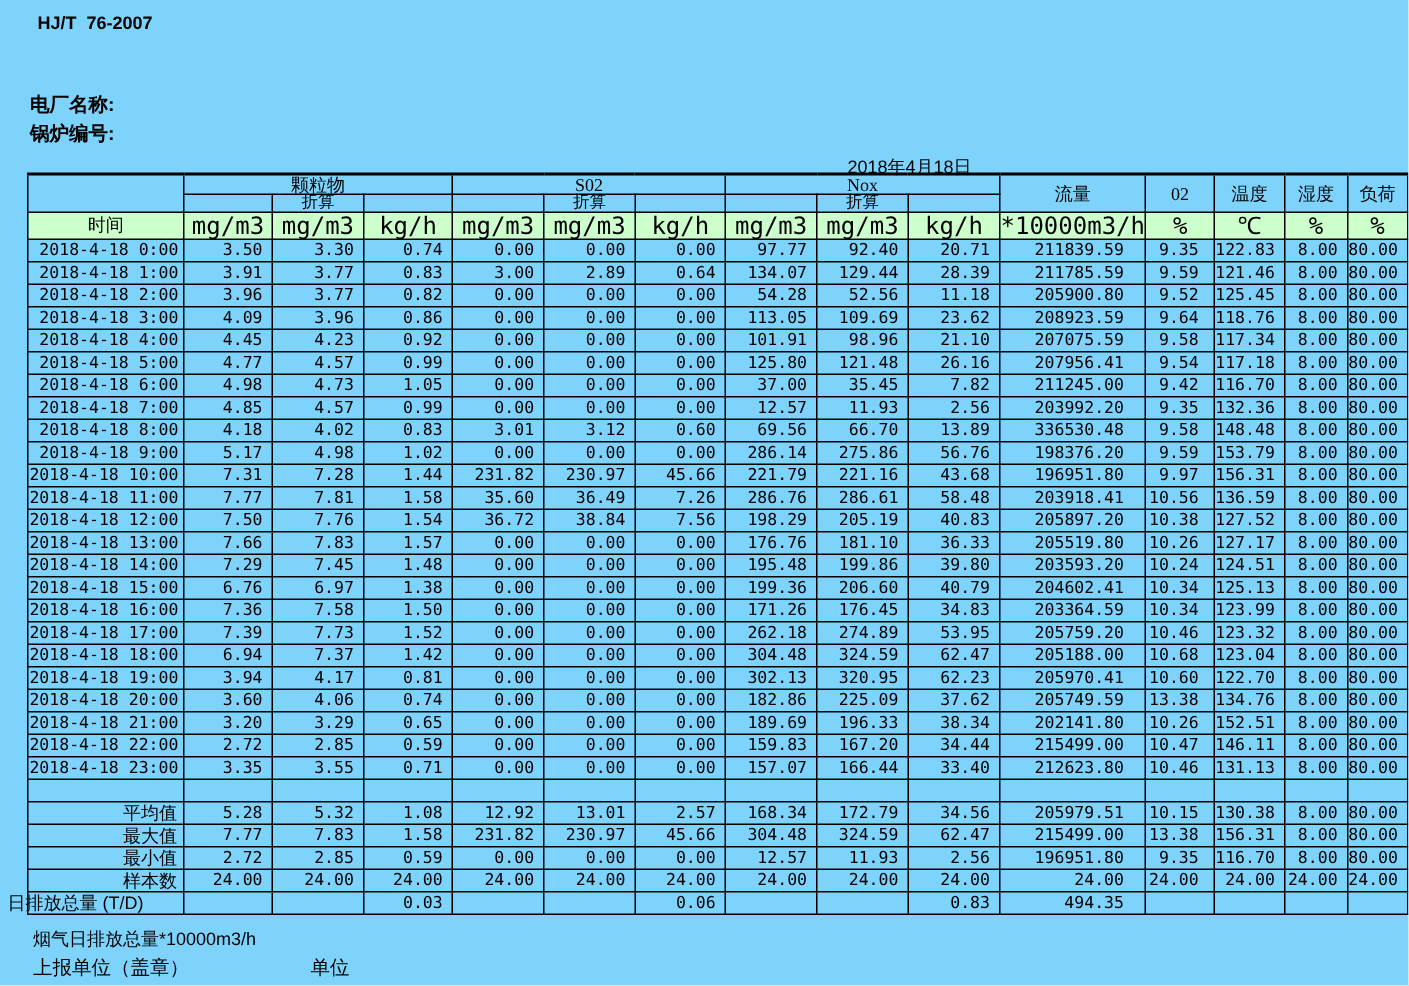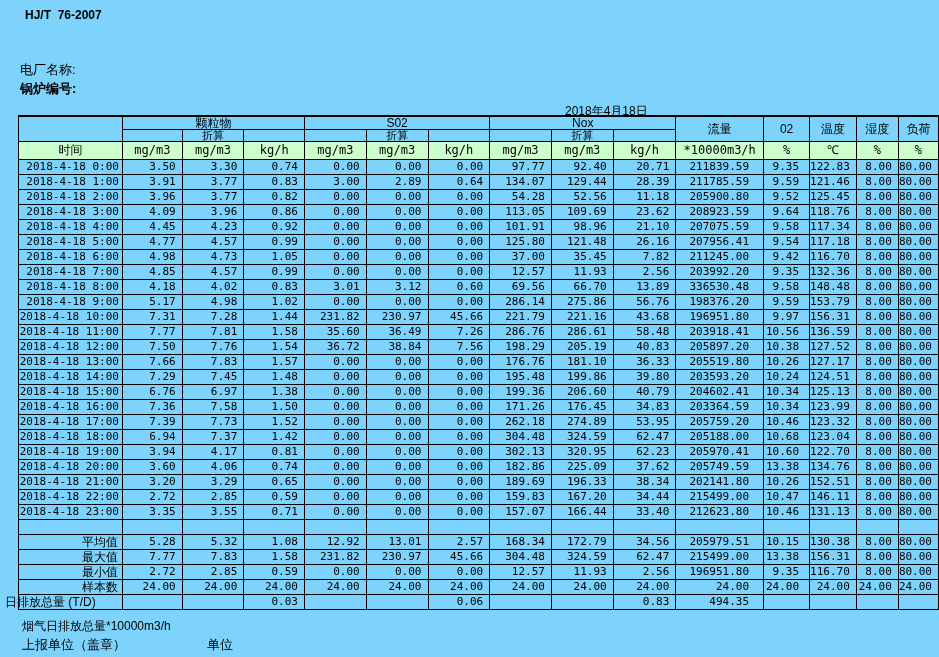--- a/index.html
+++ b/index.html
@@ -3,38 +3,38 @@
 <meta charset="utf-8">
 <style>
   html,body { margin:0; padding:0; background:#fff; }
   #page {
     position:relative; width:939px; height:657px; background:#7dd3fc;
     font-family:"Liberation Sans", sans-serif; color:#000; overflow:hidden;
   }
   .abs { position:absolute; white-space:pre; }
   #standard   { left:25px;  top:8px;  font-size:12px; font-weight:bold; }
   #title      { left:210px; top:24px; font-size:16px; font-weight:bold; letter-spacing:1px; }
-  #plant-lbl  { left:20px;  top:61px; font-size:13px; font-weight:normal; }
+  #plant-lbl  { left:20px;  top:61px; font-size:13px; font-weight:bold; }
   #boiler-lbl { left:20px;  top:80px; font-size:13px; font-weight:bold; }
   #rpt-date   { left:565px; top:81px; font-size:12px;margin-top:22px; }
   #tbl-wrap   { position:absolute; left:18px; top:115px; }
 
   table { border-collapse:collapse; table-layout:fixed; }
   th, td {
     border:1px solid #000; padding:0; margin:0;
     white-space:nowrap; overflow:visible;
     font-weight:normal;
   }
   thead tr.h1 th { border-top:2px solid #000; }
   tr.h1 th { height:12px; font-size:12px; text-align:center; line-height:12px; }
   tr.h2 th { height:11px; font-size:11px; text-align:center; line-height:11px; }
   tr.h3 th { height:17px; background:#ccffcc; text-align:center; line-height:17px; }
   tr.h3 th.time-h { font-size:12px; }
-  tr.h3 th.unit   { font-size:12px; font-family:"DejaVu Sans Mono", monospace;margin-left:16px; }
-  th.grp  { font-size:11px; font-family:Liberation Sans, sans-serif; }
+  tr.h3 th.unit   { font-size:16px; font-family:"DejaVu Sans Mono", monospace;margin-left:16px; }
+  th.grp  { font-size:11px; font-family:Liberation Serif, serif; }
   th.cjk  { font-size:12px; font-family:"Liberation Sans", sans-serif; }
 
   tbody td {
     height:14px; line-height:14px; font-size:11px;
     font-family:"DejaVu Sans Mono", monospace;
     text-align:right; padding-right:6px;
   }
   tbody td.time-cell { padding-right:3px; }
   tbody td.flow  { padding-right:14px; }
   tbody td.o2    { padding-right:10px; }

